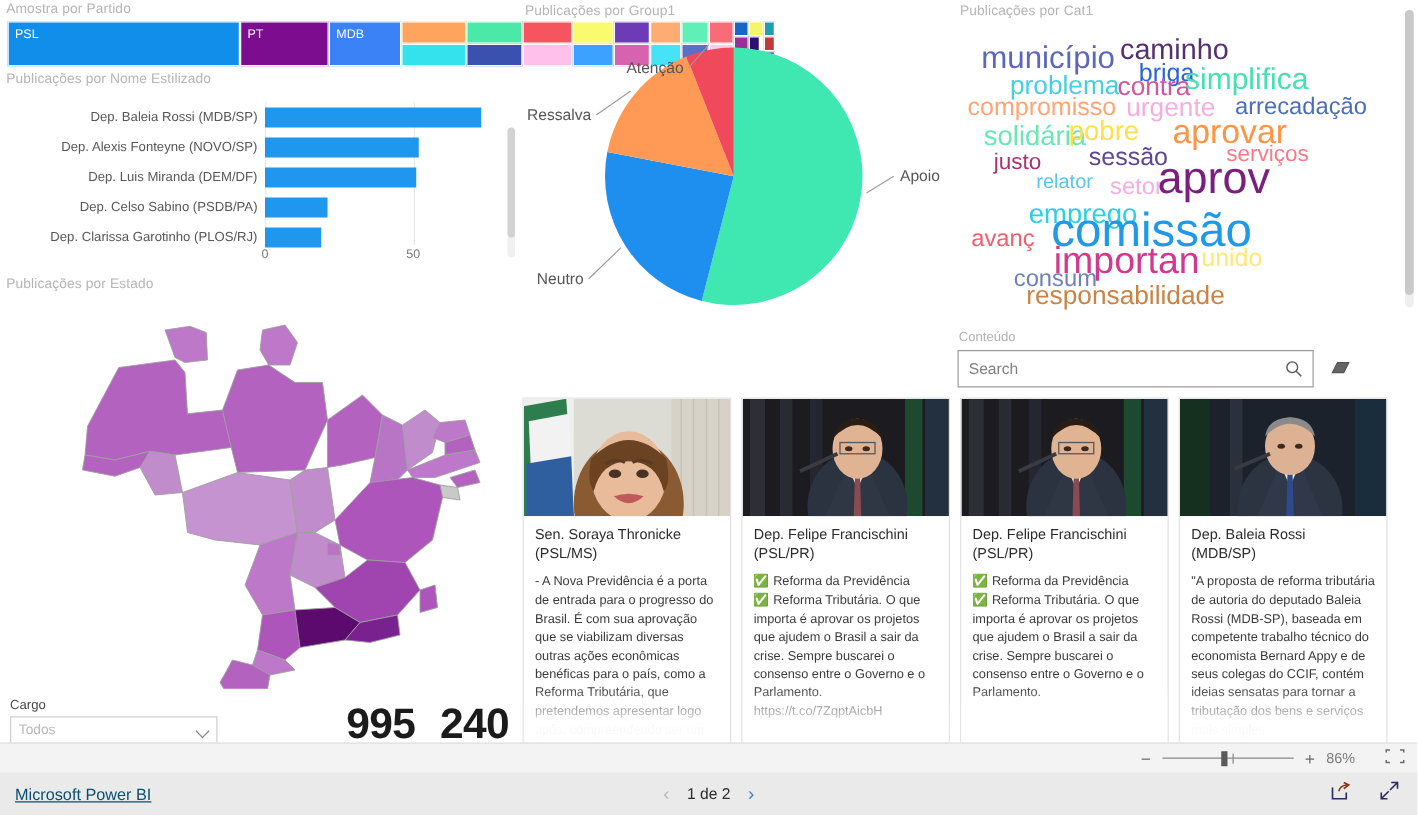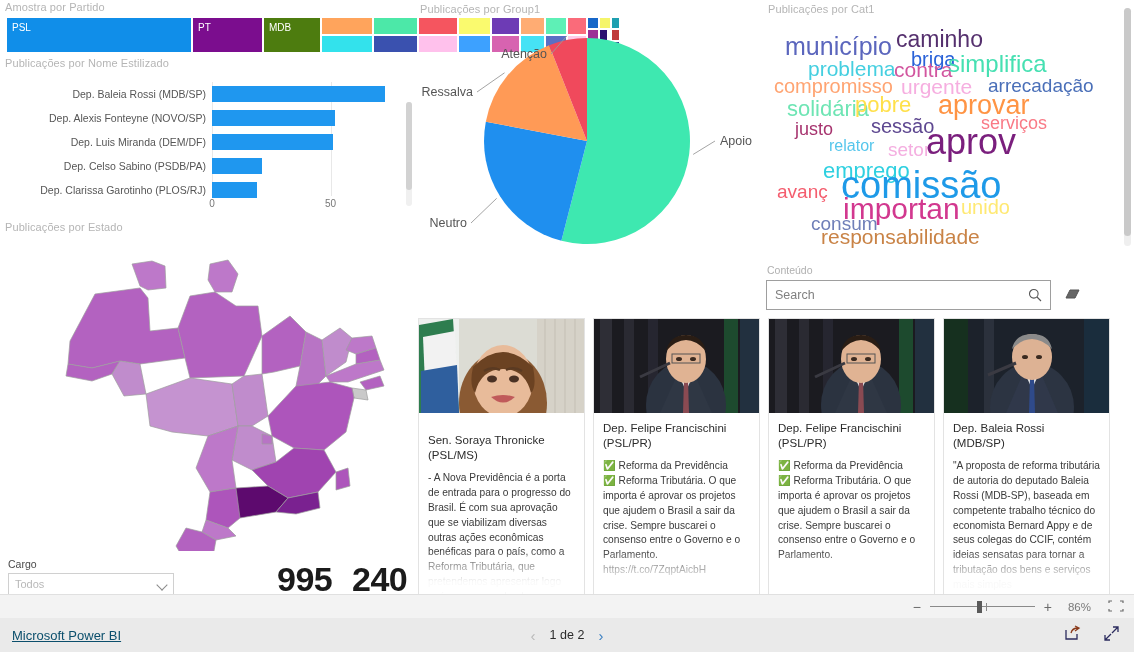--- a/index.html
+++ b/index.html
@@ -129,21 +129,21 @@
   #zoombar {
     position: absolute; left: 0; bottom: 34px; width: 1134px; height: 24px;
     background: #f3f3f3; border-top: 1px solid #e0e0e0;
     display: flex; align-items: center; justify-content: flex-end; padding-right: 10px; gap: 9px;
   }
   .zb-minus, .zb-plus { font-size: 14px; color: #6b6b6b; line-height: 1; cursor: default; }
   .zb-slider { position: relative; width: 105px; height: 14px; }
   .zb-slider .rail { position: absolute; left: 0; top: 6px; width: 105px; height: 1px; background: #8a8a8a; }
   .zb-slider .knob { position: absolute; left: 47px; top: 1px; width: 5px; height: 12px; background: #5a5a5a; }
   .zb-slider .notch { position: absolute; left: 56px; top: 3px; width: 1px; height: 8px; background: #8a8a8a; }
-  .zb-pct { font-size: 11.5px; color: #7a7a7a; min-width: 30px; text-align: right; }
+  .zb-pct { font-size: 11.5px; color: #7a7a7a; min-width: 30px; }
   .zb-fit { margin-left: 8px; }
 
   #footer {
     position: absolute; left: 0; bottom: 0; width: 1134px; height: 34px;
     background: #eaeaea; display: flex; align-items: center;
   }
   .brand {
     position: absolute; left: 12px; font-size: 13px; color: #0b4f6c;
     text-decoration: underline; font-family: "Liberation Sans", sans-serif;
   }
@@ -165,21 +165,21 @@
           <div class="tm-cell" style="width: 186px; height: 36px; background: rgb(16, 142, 233);">
             <span>PSL</span>
           </div>
         </div>
         <div class="tm-col">
           <div class="tm-cell" style="width: 71px; height: 36px; background: rgb(123, 13, 142);">
             <span>PT</span>
           </div>
         </div>
         <div class="tm-col">
-          <div class="tm-cell" style="width: 58px; height: 36px; background: #4d7c0f;">
+          <div class="tm-cell" style="width: 58px; height: 36px; background: #3b82f6;">
             <span>MDB</span>
           </div>
         </div>
         <div class="tm-col">
           <div class="tm-cell" style="width: 52px; height: 18px; background: rgb(255, 164, 92);"></div>
           <div class="tm-cell" style="width: 52px; height: 18px; background: rgb(51, 226, 236);"></div>
         </div>
         <div class="tm-col">
           <div class="tm-cell" style="width: 45px; height: 18px; background: rgb(76, 232, 168);"></div>
           <div class="tm-cell" style="width: 45px; height: 18px; background: rgb(58, 81, 175);"></div>
@@ -410,21 +410,21 @@
         <ellipse cx="84" cy="62" rx="30" ry="36" fill="#e8bb9a"></ellipse>
         <path d="M54,48 q30,-30 60,0 q4,20 -2,26 q-6,-24 -28,-24 q-22,0 -28,24 q-6,-8 -2,-26Z" fill="#6b4222"></path>
         <ellipse cx="73" cy="60" rx="5" ry="3.4" fill="#4a3124"></ellipse>
         <ellipse cx="95" cy="60" rx="5" ry="3.4" fill="#4a3124"></ellipse>
         <path d="M65,52 q8,-5 16,-1" stroke="#5a3a22" stroke-width="2.4" fill="none"></path>
         <path d="M87,51 q8,-4 16,1" stroke="#5a3a22" stroke-width="2.4" fill="none"></path>
         <path d="M72,78 q12,9 24,0 q-12,5 -24,0Z" fill="#fff"></path>
         <path d="M72,78 q12,-4 24,0 q-12,11 -24,0Z" fill="#c05a5a"></path>
       </svg></div>
           <div class="card-body">
-            <div class="card-name" style="white-space: pre-line; margin-top: 12px;">Sen. Soraya Thronicke
+            <div class="card-name" style="white-space: pre-line;">Sen. Soraya Thronicke
 (PSL/MS)</div>
             <div class="card-text">- A Nova Previdência é a porta de entrada para o progresso do Brasil. É com sua aprovação que se viabilizam diversas outras ações econômicas benéficas para o país, como a Reforma Tributária, que pretendemos apresentar logo após, compreendendo ser um</div>
           </div>
         </div>
         <div class="card">
           <div class="card-img"><svg width="167" height="94" viewBox="0 0 167 94">
         <rect width="167" height="94" fill="#1b1b20"></rect>
         <rect x="6" y="0" width="12" height="94" fill="#2e2e36"></rect>
         <rect x="30" y="0" width="10" height="94" fill="#2a2a32"></rect>
         <rect x="54" y="0" width="10" height="94" fill="#262630"></rect>

